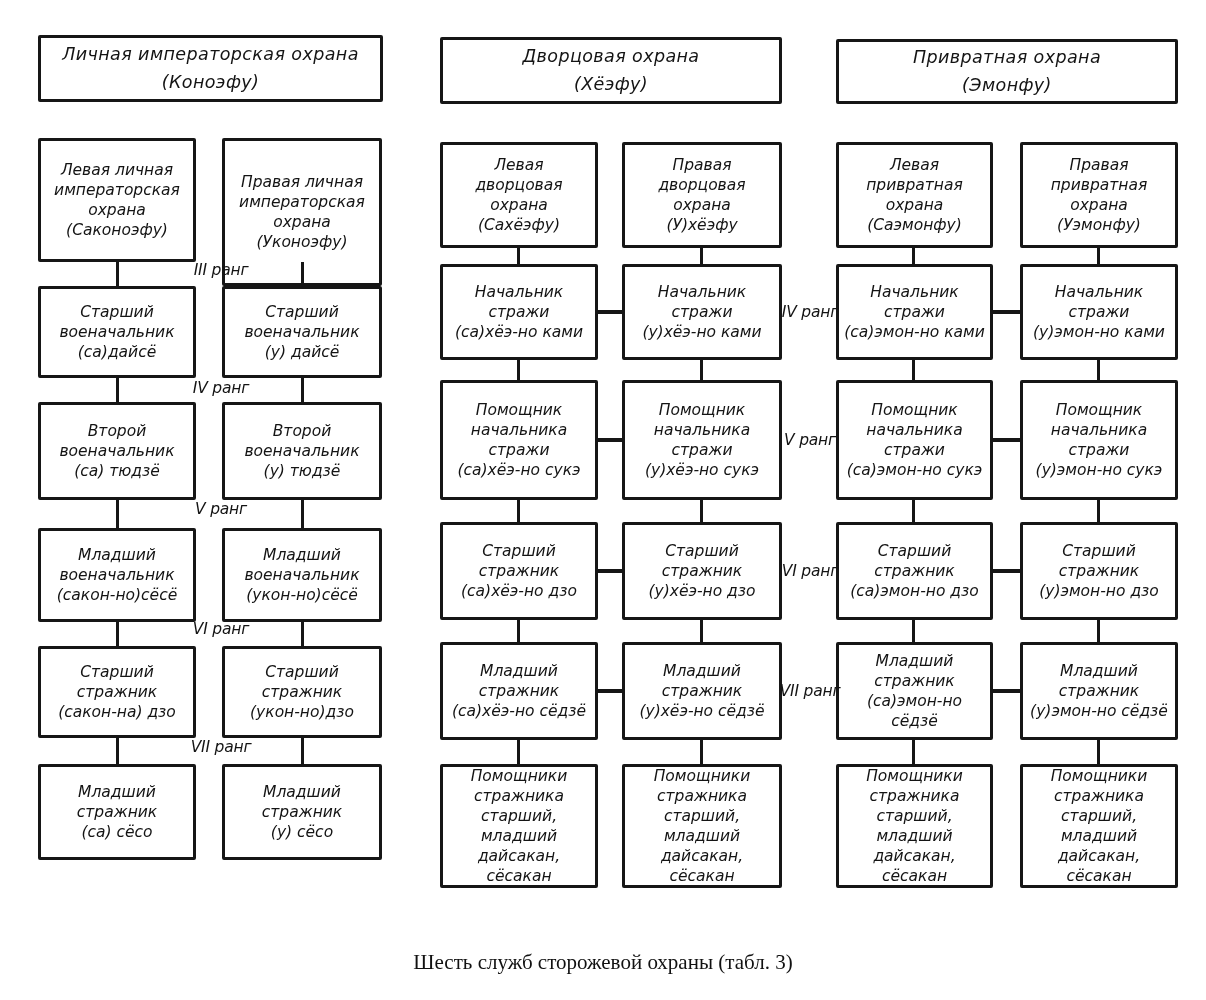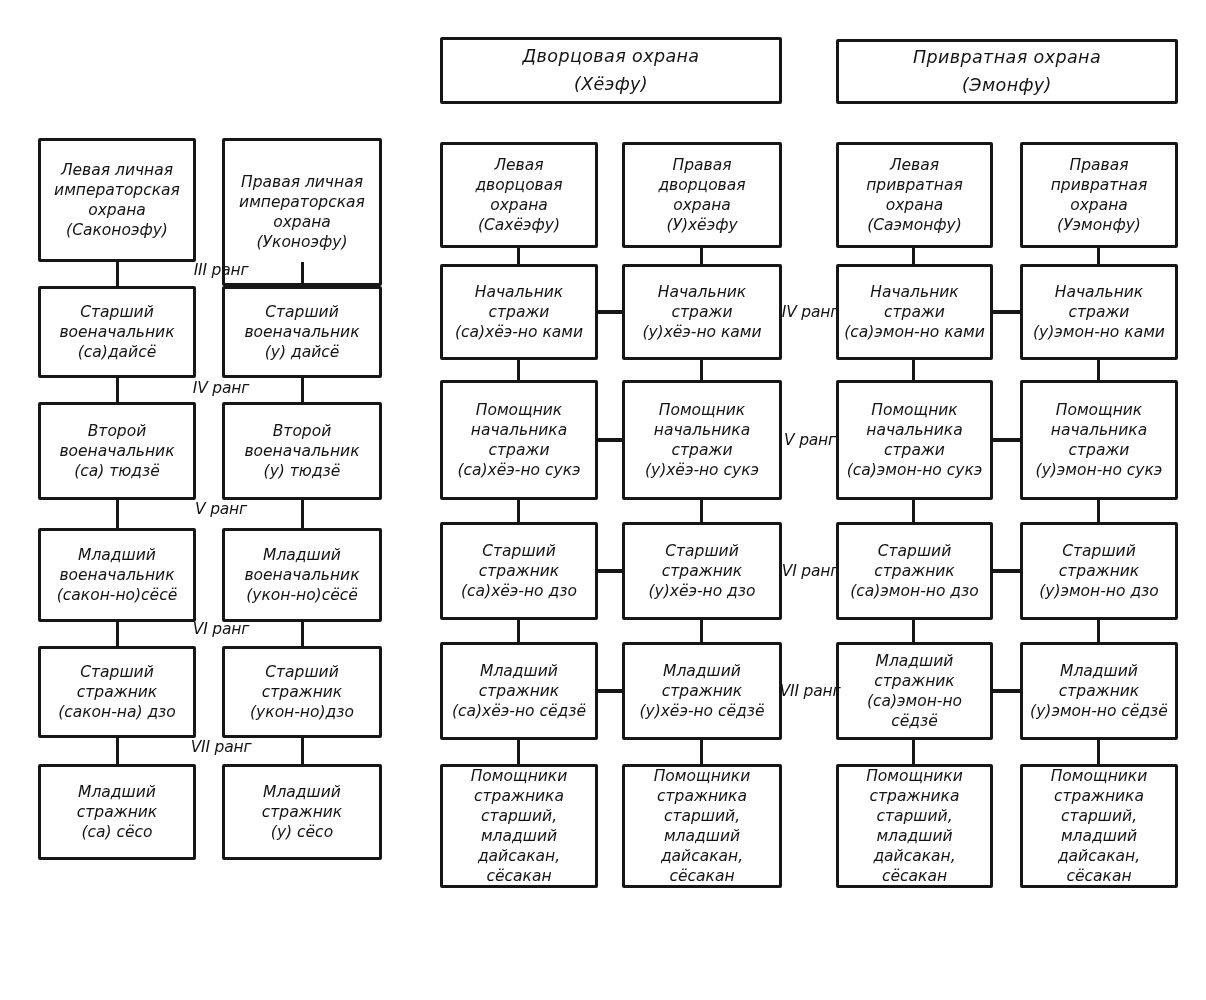--- a/index.html
+++ b/index.html
@@ -46,20 +46,22 @@
     font-size:21px;
     color:#111;
     white-space:nowrap;
   }
 </style>
 </head>
 <body>
 
 <div id="stage">
 
+  <div class="box hdr" style="left:38px;top:35px;width:345px;height:67px;">Личная императорская охрана
+(Коноэфу)</div>
   <div class="box hdr" style="left:440px;top:37px;width:342px;height:67px;">Дворцовая охрана
 (Хёэфу)</div>
   <div class="box hdr" style="left:836px;top:39px;width:342px;height:65px;">Привратная охрана
 (Эмонфу)</div>
 
   <div class="box cell" style="left:38px;top:138px;width:158px;height:124px;">Левая личная
 императорская
 охрана
 (Саконоэфу)</div>
   <div class="box cell" style="left:38px;top:286px;width:158px;height:92px;">Старший
@@ -229,14 +231,15 @@
   <div class="hline" style="left:598px;top:310px;width:24px;"></div>
   <div class="hline" style="left:598px;top:438px;width:24px;"></div>
   <div class="hline" style="left:598px;top:569px;width:24px;"></div>
   <div class="hline" style="left:598px;top:689px;width:24px;"></div>
 
   <div class="hline" style="left:993px;top:310px;width:27px;"></div>
   <div class="hline" style="left:993px;top:438px;width:27px;"></div>
   <div class="hline" style="left:993px;top:569px;width:27px;"></div>
   <div class="hline" style="left:993px;top:689px;width:27px;"></div>
 
+  <div class="caption">Шесть служб сторожевой охраны (табл. 3)</div>
 
 </div>
 
 </body></html>

